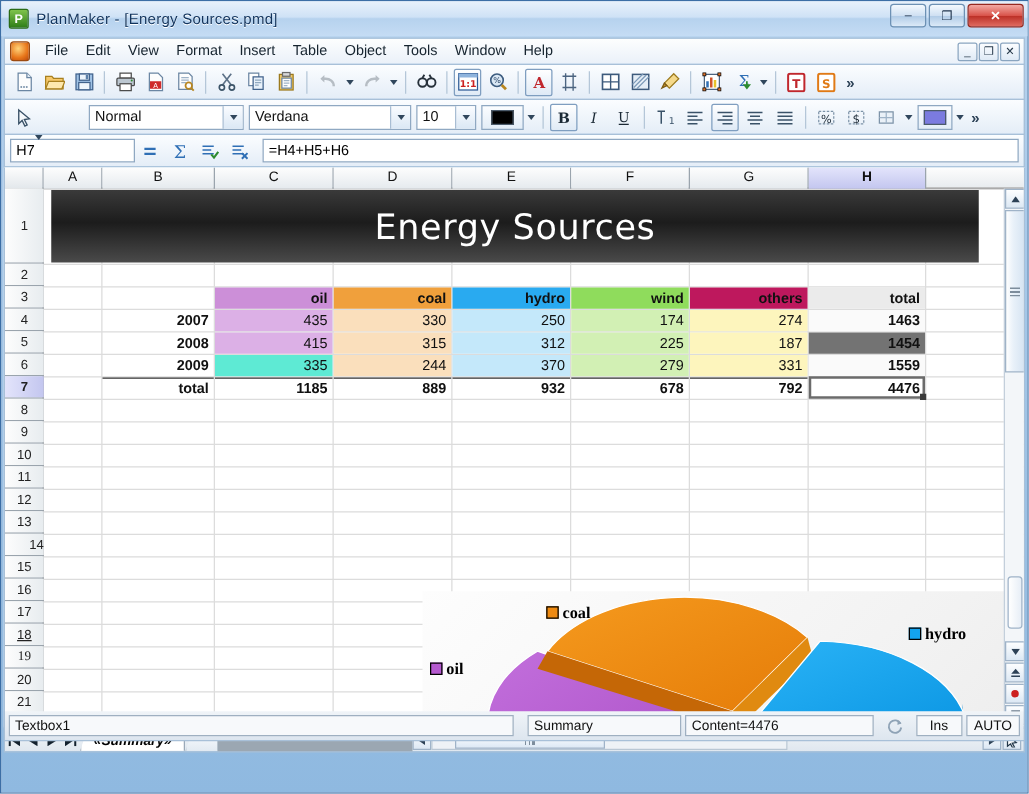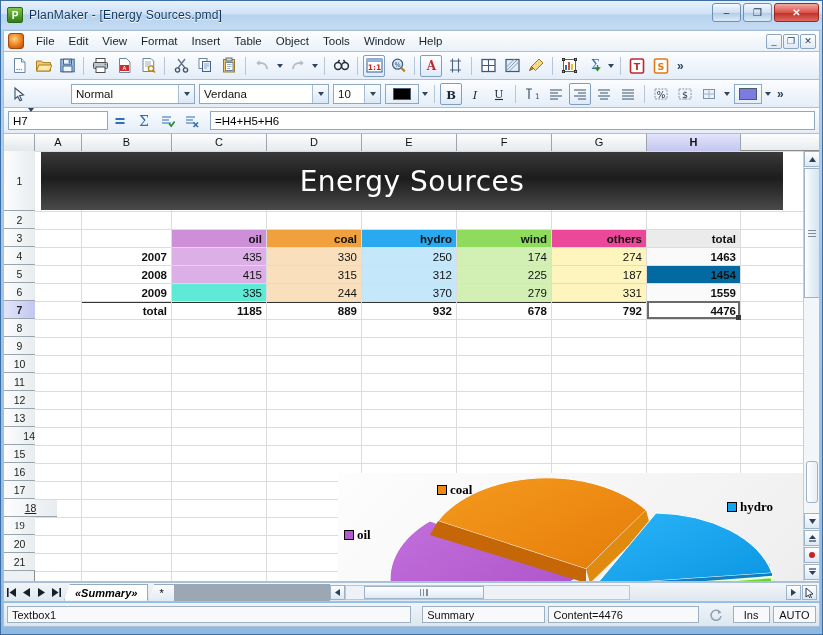--- a/index.html
+++ b/index.html
@@ -248,21 +248,21 @@
   }
   #tabfill { flex: 1; height: 17px; background: #9ba7b2; margin-left: -1px;}
   #hscrollwrap { width: 300px; height: 17px; display:flex; align-items:center; }
   #hscroll-track { flex:1; height:15px; background:#eef2f6; border:1px solid #b9c7d4; position:relative; }
   #hthumb { position:absolute; left:18px; top:0; width:120px; height:13px;
     border:1px solid #9fb3c8; background: linear-gradient(to bottom,#ffffff,#dde9f5);
     display:flex;align-items:center;justify-content:center;}
 
   
   #statusbar {
-    position: absolute; left: 2px; top: 602px; width: 817px; height: 24px;
+    position: absolute; left: 2px; top: 568px; width: 817px; height: 24px;
     background: linear-gradient(to bottom,#f0f4f8,#dde6ef);
     border: 1px solid #a8c0d8; border-top: none;
     display: flex; align-items: center; padding: 0 3px; gap: 3px;
   }
   .sfield {
     height: 17px; border: 1px solid #9fb0c1; background: #f7f9fb;
     font-size: 11px; color: #111; display:flex; align-items:center; padding: 0 4px;
   }
 </style>
 </head>
@@ -678,21 +678,21 @@
         </div>
         <div class="rowh" style="position: absolute; left: 0px; width: 31px; top: 294px; height: 18px;">
           <span>15</span>
         </div>
         <div class="rowh" style="position: absolute; left: 0px; width: 31px; top: 312px; height: 18px;">
           <span>16</span>
         </div>
         <div class="rowh" style="position: absolute; left: 0px; width: 31px; top: 330px; height: 18px;">
           <span>17</span>
         </div>
-        <div class="rowh" style="position: absolute; left: 0px; width: 53px; top: 348px; height: 18px; text-decoration: underline;">
+        <div class="rowh" style="position: absolute; left: 0px; width: 31px; top: 348px; height: 18px; text-decoration: underline;">
           <span>18</span>
         </div>
         <div class="rowh" style="position: absolute; left: 0px; width: 31px; top: 366px; height: 18px; font-family: Liberation Serif, serif;">
           <span>19</span>
         </div>
         <div class="rowh" style="position: absolute; left: 0px; width: 31px; top: 384px; height: 18px; justify-content: center;">
           <span>20</span>
         </div>
         <div class="rowh" style="position: absolute; left: 0px; width: 31px; top: 402px; height: 18px;">
           <span>21</span>
@@ -743,21 +743,21 @@
           </div>
           <div class="cell r b" style="left: 232px; width: 94px; top: 79px; height: 17px; background: rgb(240, 160, 60);">
             <span>coal</span>
           </div>
           <div class="cell r b" style="left: 327px; width: 94px; top: 79px; height: 17px; background: rgb(41, 170, 240);">
             <span>hydro</span>
           </div>
           <div class="cell r b" style="left: 422px; width: 94px; top: 79px; height: 17px; background: rgb(143, 220, 92);">
             <span>wind</span>
           </div>
-          <div class="cell r b" style="left: 517px; width: 94px; top: 79px; height: 17px; background: #ec4899;">
+          <div class="cell r b" style="left: 517px; width: 94px; top: 79px; height: 17px; background: #be185d;">
             <span>others</span>
           </div>
           <div class="cell r b" style="left: 612px; width: 93px; top: 79px; height: 17px; background: rgb(235, 235, 235);">
             <span>total</span>
           </div>
           <div class="cell r b" style="left: 47px; width: 89px; top: 97px; height: 17px;">
             <span>2007</span>
           </div>
           <div class="cell r" style="left: 137px; width: 94px; top: 97px; height: 17px; background: rgb(220, 176, 230);">
             <span>435</span>
@@ -788,21 +788,21 @@
           </div>
           <div class="cell r" style="left: 327px; width: 94px; top: 115px; height: 17px; background: rgb(196, 232, 250);">
             <span>312</span>
           </div>
           <div class="cell r" style="left: 422px; width: 94px; top: 115px; height: 17px; background: rgb(210, 240, 180); padding-left: 13px;">
             <span>225</span>
           </div>
           <div class="cell r" style="left: 517px; width: 94px; top: 115px; height: 17px; background: rgb(253, 245, 189);">
             <span>187</span>
           </div>
-          <div class="cell r b" style="left: 612px; width: 93px; top: 115px; height: 17px; background: #0369a1; padding-left: 29px;">
+          <div class="cell r b" style="left: 612px; width: 93px; top: 115px; height: 17px; background: #737373; padding-left: 29px;">
             <span>1454</span>
           </div>
           <div class="cell r b" style="left: 47px; width: 89px; top: 133px; height: 17px;">
             <span>2009</span>
           </div>
           <div class="cell r" style="left: 137px; width: 94px; top: 133px; height: 17px; background: #5eead4;">
             <span>335</span>
           </div>
           <div class="cell r" style="left: 232px; width: 94px; top: 133px; height: 17px; background: rgb(250, 223, 188);">
             <span>244</span>

